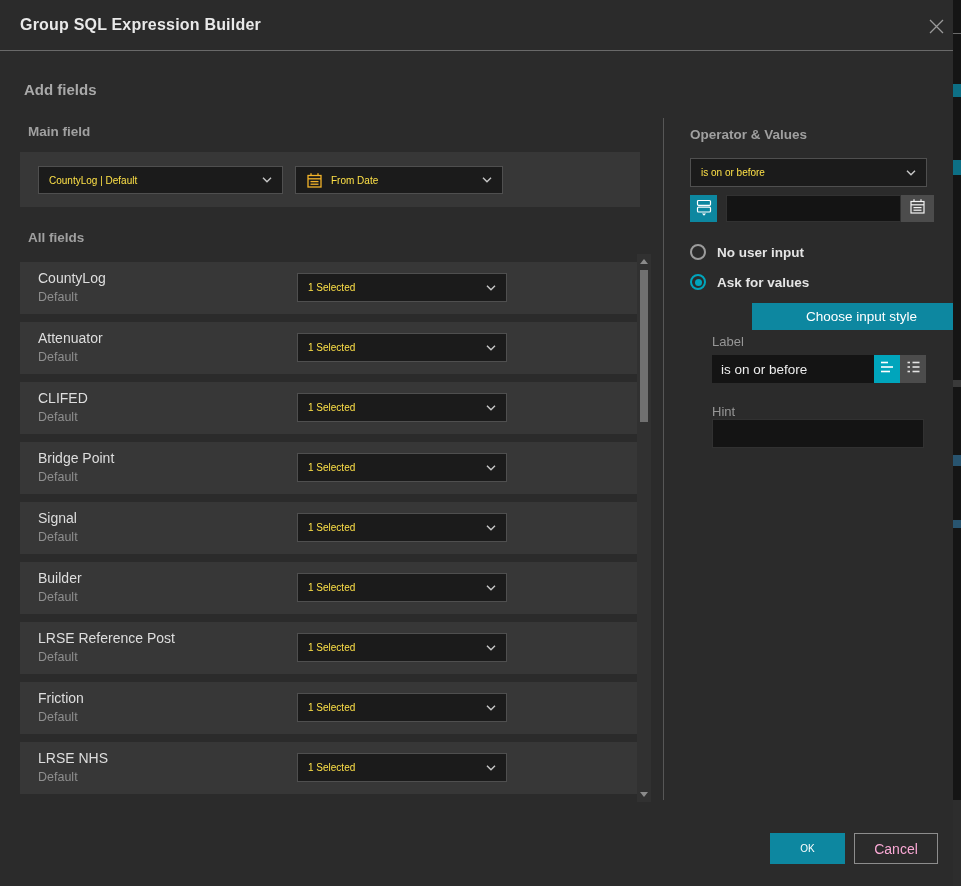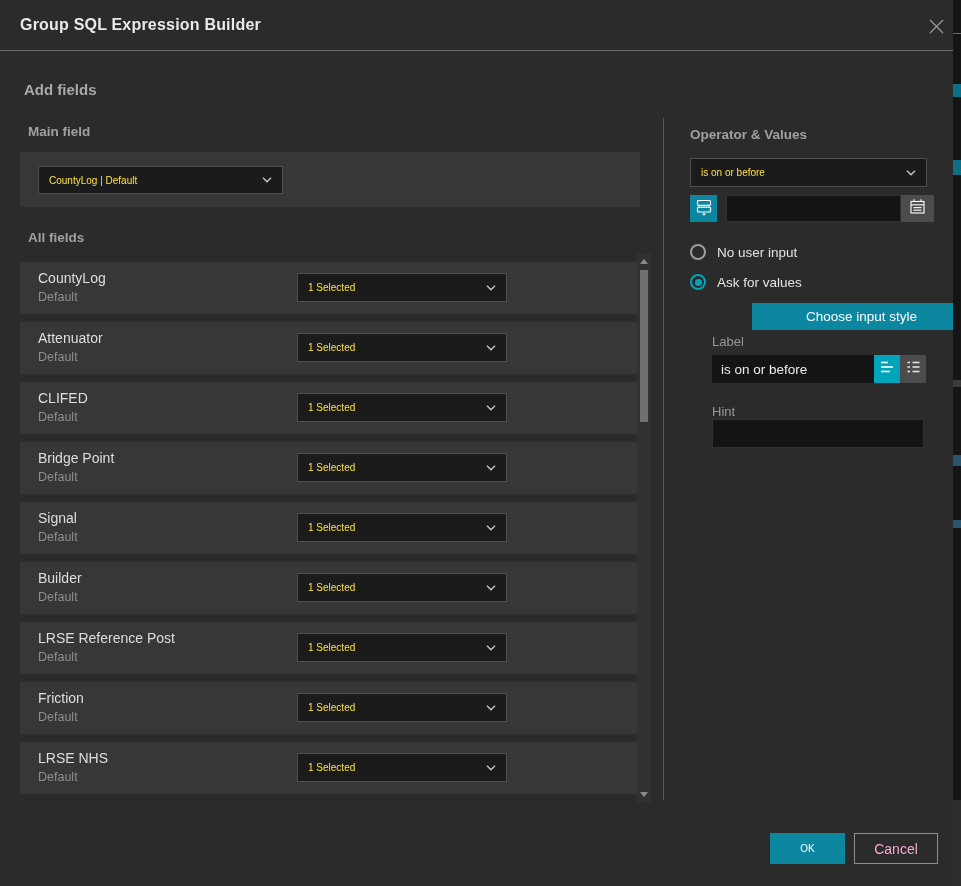--- a/index.html
+++ b/index.html
@@ -49,21 +49,21 @@
   
   .sq-btn { position: absolute; display: flex; align-items: center; justify-content: center;
     cursor: pointer; border: none; }
   .teal { background: #0d87a0; }
   .teal-bright { background: #00a5bc; }
   .gray-btn { background: #4c4c4c; }
   .text-input { position: absolute; background: #141414; border: 1px solid #313131;
     color: #ededed; font-size: 13.5px; padding: 0 9px; outline: none;
     font-family: "Liberation Sans", sans-serif; }
   .radio-row { position: absolute; left: 690px; display: flex; align-items: center; gap: 11px;
-    cursor: pointer; }
+    cursor: pointer; font-weight: bold; }
   .radio { width: 16px; height: 16px; border-radius: 50%; border: 2px solid #9c9c9c;
     position: relative; flex: none; }
   .radio.sel { border-color: #00a5bc; }
   .radio.sel::after { content: ""; position: absolute; inset: 2.5px; border-radius: 50%;
     background: #00a5bc; }
   .radio-label { font-size: 13.5px; color: #e4e4e4; }
   .choose-btn { position: absolute; left: 712px; top: 303px; width: 219px; height: 27px;
     background: #0d87a0; color: #ffffff; font-size: 13.5px; display: flex; align-items: center;
     justify-content: center; cursor: pointer; border: none;
     font-family: "Liberation Sans", sans-serif; margin-left: 40px; }
@@ -99,20 +99,38 @@
 
   <div class="main-box"></div>
   <div class="dropdown" style="left:38px;top:166px;width:245px;height:28px">
     <span class="dd-text">CountyLog | Default</span>
     <span class="chev">
       <svg width="10" height="6" viewBox="0 0 10 6">
           <path d="M1 .8 5 4.8 9 .8" fill="none" stroke="#c8c8c8" stroke-width="1.4"></path>
         </svg>
     </span>
   </div>
+  <div class="dropdown" style="left:295px;top:166px;width:208px;height:28px">
+    <span class="chev">
+      <svg width="17" height="17" viewBox="0 0 17 17" fill="none" stroke="#f2b32a" stroke-width="1.3">
+        <rect x="2" y="3.5" width="13" height="11.5"></rect>
+          <line x1="2" y1="6.8" x2="15" y2="6.8"></line>
+        <line x1="5" y1="1.3" x2="5" y2="3.5"></line>
+          <line x1="12" y1="1.3" x2="12" y2="3.5"></line>
+        <line x1="4.5" y1="9.6" x2="12.5" y2="9.6"></line>
+          <line x1="4.5" y1="12.2" x2="12.5" y2="12.2"></line>
+      </svg>
+    </span>
+    <span class="dd-text">From Date</span>
+    <span class="chev">
+      <svg width="10" height="6" viewBox="0 0 10 6">
+          <path d="M1 .8 5 4.8 9 .8" fill="none" stroke="#c8c8c8" stroke-width="1.4"></path>
+        </svg>
+    </span>
+  </div>
 
   <div class="h2" style="left:28px;top:230px">All fields</div>
 
   <div class="field-row" style="top:262px">
     <div class="fr-name">CountyLog</div>
     <div class="fr-sub">Default</div>
     <div class="dropdown fr-dd">
       <span class="dd-text">1 Selected</span>
       <span class="chev">
           <svg width="10" height="6" viewBox="0 0 10 6">

